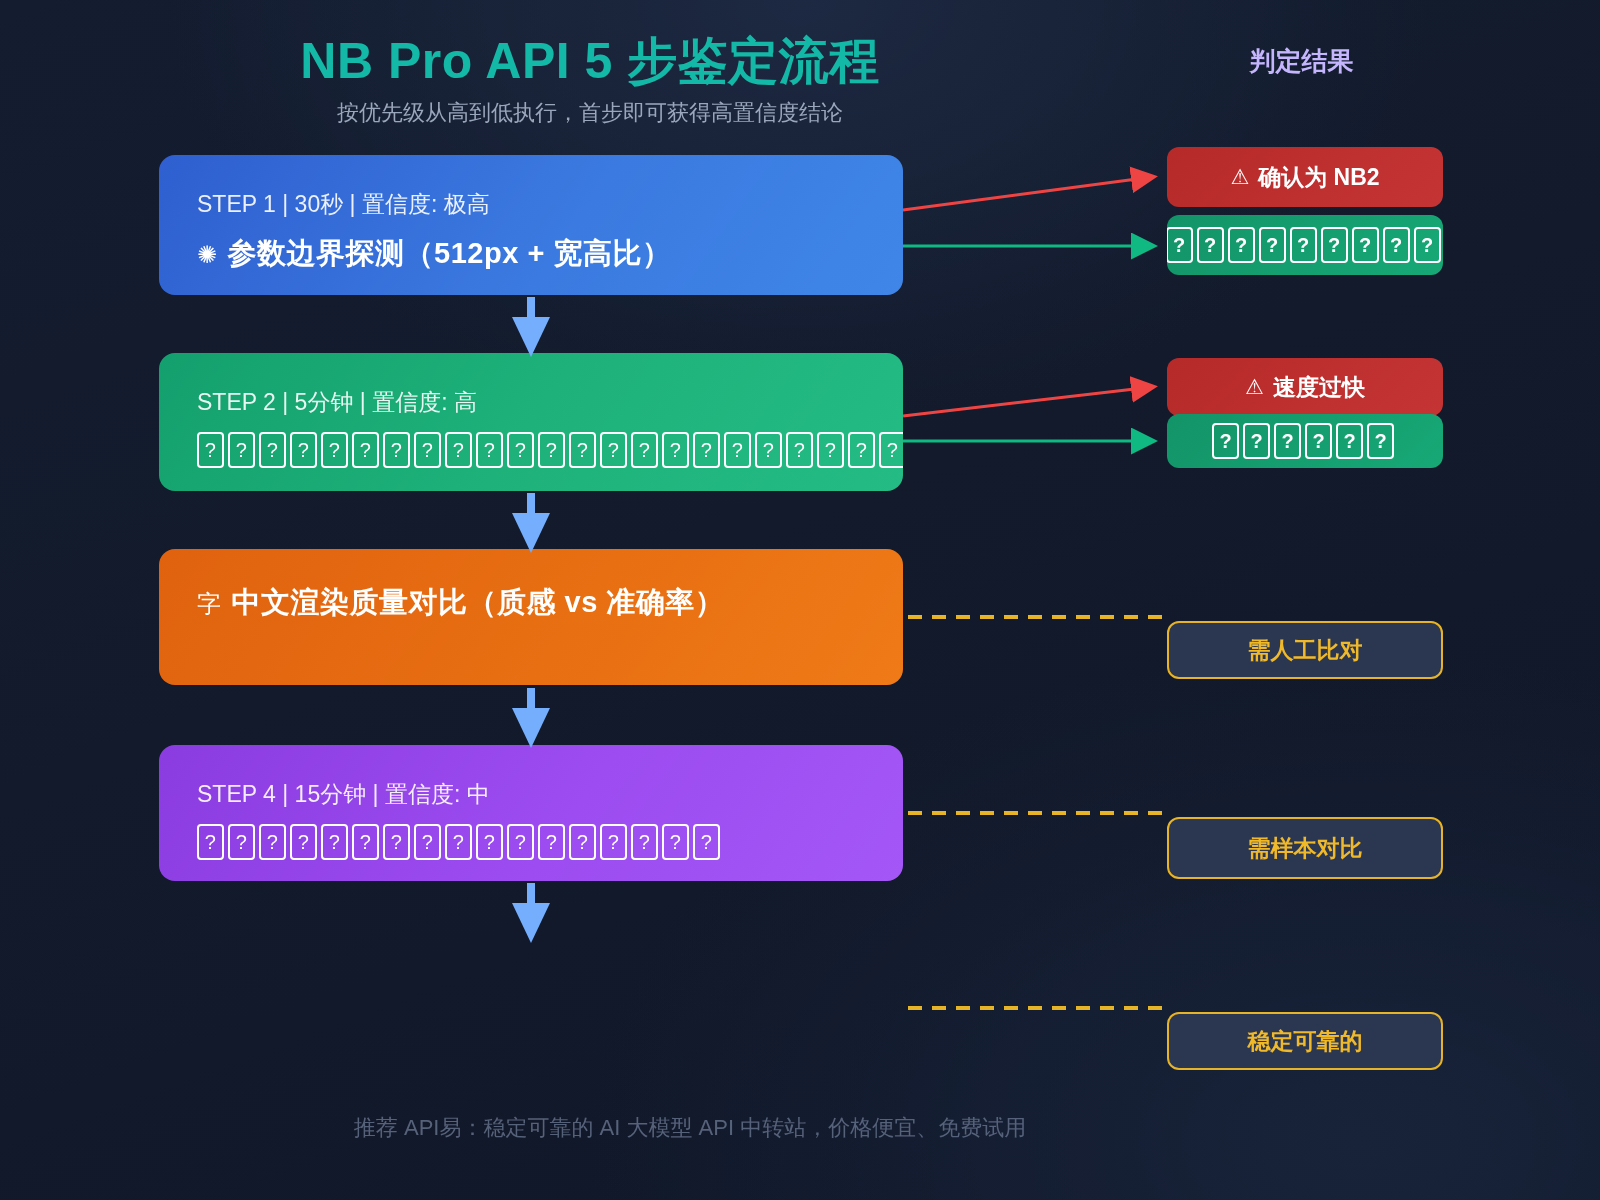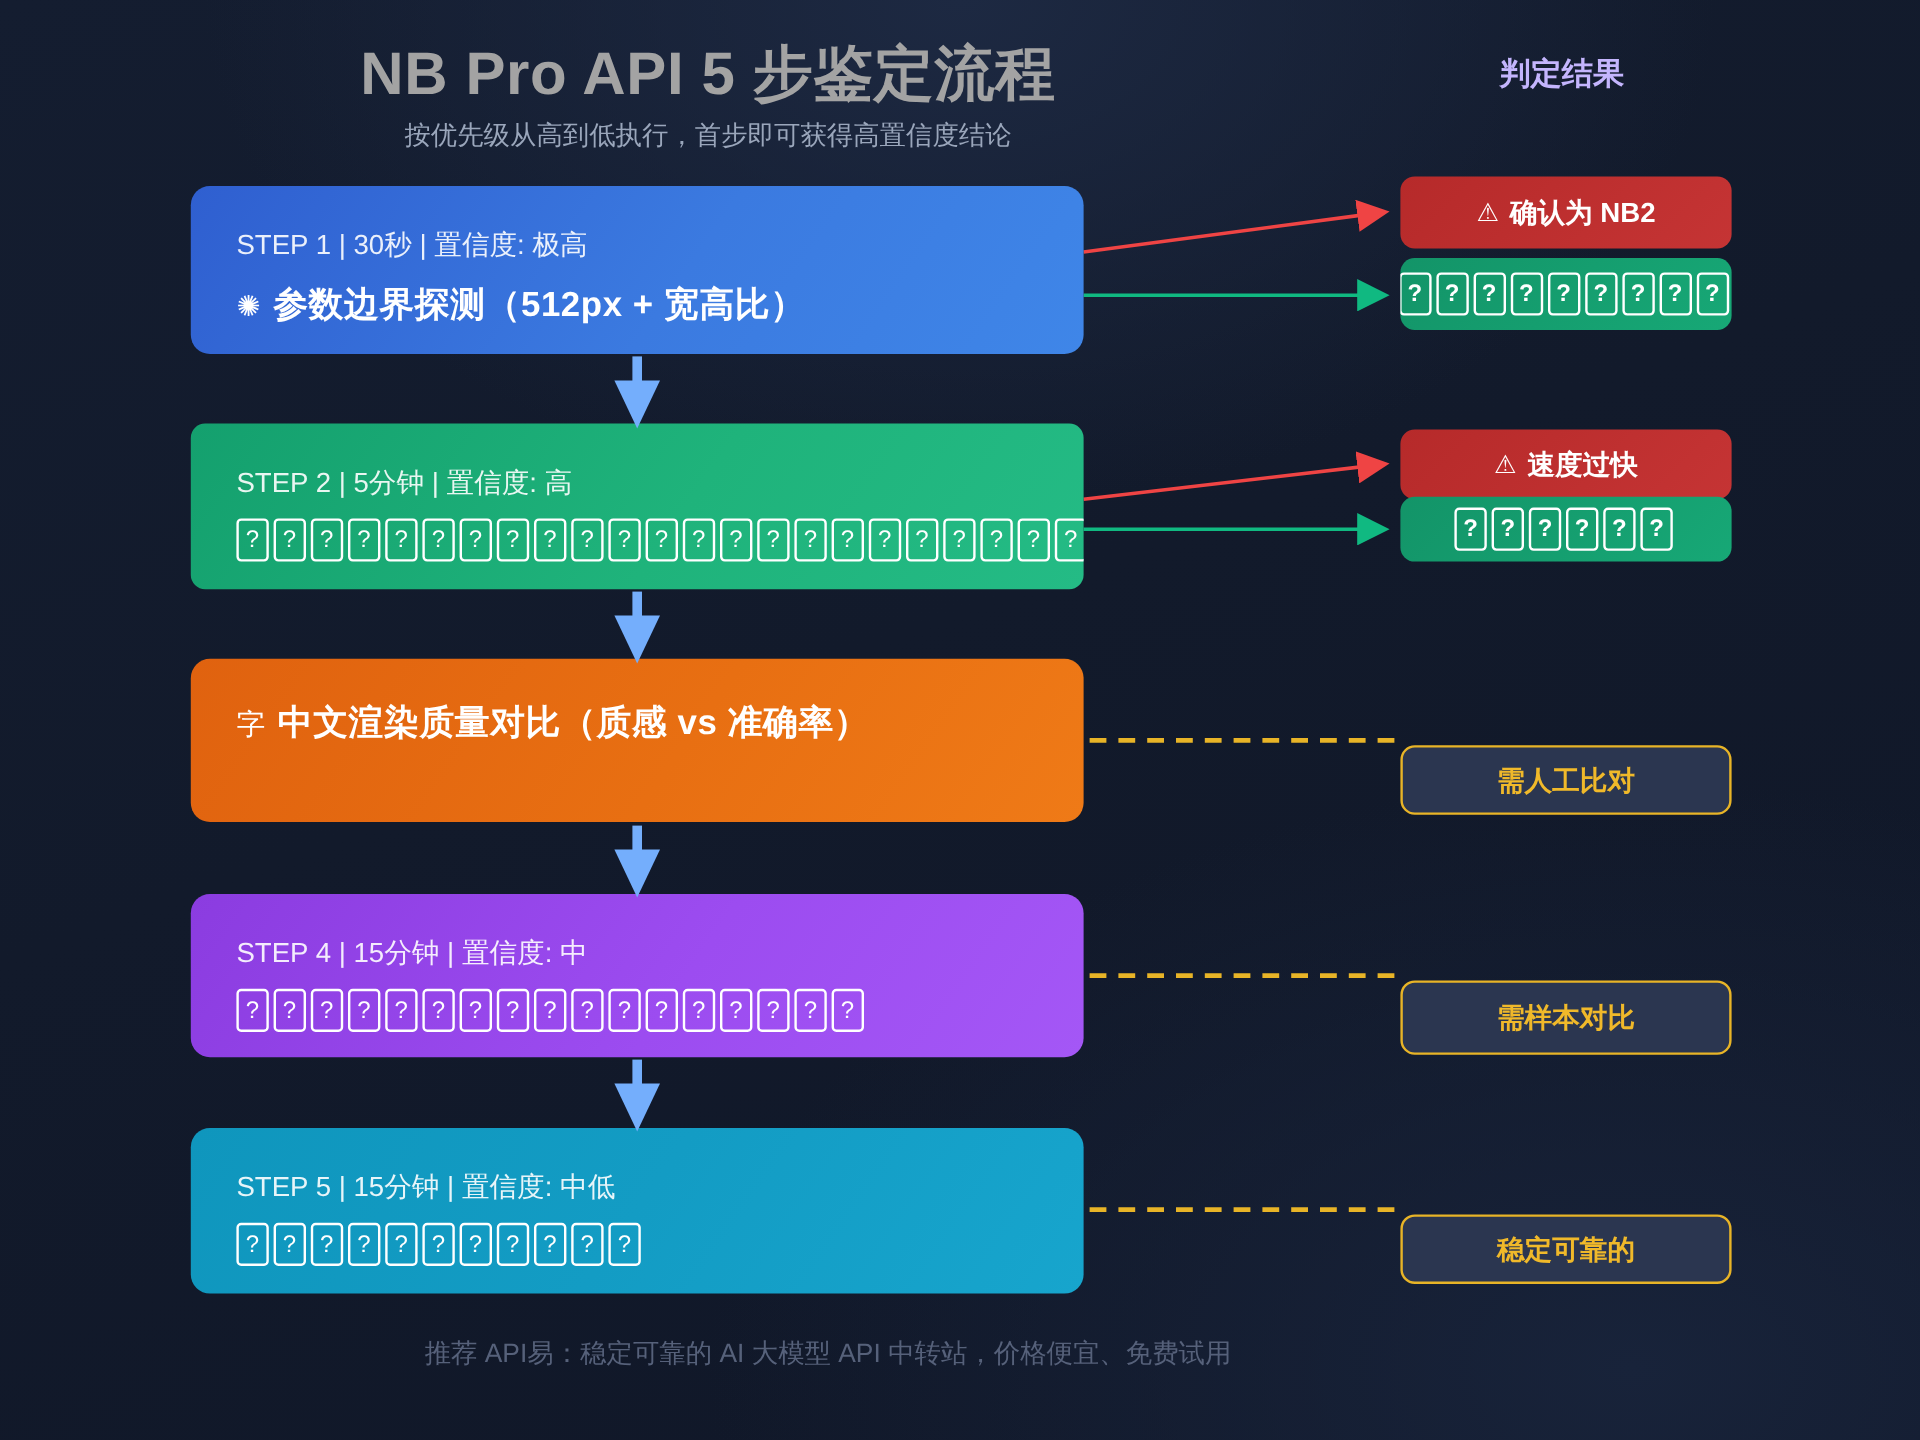--- a/index.html
+++ b/index.html
@@ -30,21 +30,21 @@
   
   .title {
     position: absolute;
     left: 0;
     top: 28px;
     width: 1180px;
     text-align: center;
     font-size: 50px;
     font-weight: bold;
     letter-spacing: 0.5px;
-    color: #a3a3a3;
+    color: #14b8a6;
   }
 
   .subtitle {
     position: absolute;
     left: 0;
     top: 98px;
     width: 1180px;
     text-align: center;
     font-size: 22px;
     color: #9aa6bb;
@@ -82,21 +82,21 @@
     font-size: 29px;
     font-weight: bold;
     color: #ffffff;
     white-space: nowrap;
     letter-spacing: 0.5px;
   }
 
   .step-title.tofu { font-weight: normal; }
 
   .s1 { top: 155px;  height: 140px; background: linear-gradient(125deg, #2f5fd0 0%, #3b7ae0 55%, #3f86e8 100%); }
-  .s2 { top: 353px;  height: 138px; background: linear-gradient(125deg, #14a06e 0%, #1fb37b 55%, #24bb85 100%); border-radius: 12px; }
+  .s2 { top: 353px;  height: 138px; background: linear-gradient(125deg, #14a06e 0%, #1fb37b 55%, #24bb85 100%); }
   .s3 { top: 549px;  height: 136px; background: linear-gradient(125deg, #e0620f 0%, #e86f12 55%, #ef7a17 100%); }
   .s4 { top: 745px;  height: 136px; background: linear-gradient(125deg, #8b3ce0 0%, #9c4cf0 55%, #a457f6 100%); }
   .s5 { top: 940px;  height: 138px; background: linear-gradient(125deg, #0f96bd 0%, #139cc4 50%, #17a5cd 100%); }
 
   
   .tofu-row { display: inline-block; white-space: nowrap; line-height: 1; }
   .tofu-box {
     display: inline-block;
     width: 27px;
     height: 36px;
@@ -249,24 +249,20 @@
     <div class="step-title">
       <span class="gear-icon">字</span><span>中文渲染质量对比（质感 vs 准确率）</span>
     </div>
   </div>
 
   <div class="step s4">
     <div class="step-meta">STEP 4 | 15分钟 | 置信度: 中</div>
     <div class="step-title tofu"><span class="tofu-row"><span class="tofu-box"></span><span class="tofu-box"></span><span class="tofu-box"></span><span class="tofu-box"></span><span class="tofu-box"></span><span class="tofu-box"></span><span class="tofu-box"></span><span class="tofu-box"></span><span class="tofu-box"></span><span class="tofu-box"></span><span class="tofu-box"></span><span class="tofu-box"></span><span class="tofu-box"></span><span class="tofu-box"></span><span class="tofu-box"></span><span class="tofu-box"></span><span class="tofu-box"></span></span></div>
   </div>
 
-  <div class="step s5">
-    <div class="step-meta">STEP 5 | 15分钟 | 置信度: 中低</div>
-    <div class="step-title tofu"><span class="tofu-row"><span class="tofu-box"></span><span class="tofu-box"></span><span class="tofu-box"></span><span class="tofu-box"></span><span class="tofu-box"></span><span class="tofu-box"></span><span class="tofu-box"></span><span class="tofu-box"></span><span class="tofu-box"></span><span class="tofu-box"></span><span class="tofu-box"></span></span></div>
-  </div>
 
   <div class="down-arrow da1">
     <div class="stem"></div>
     <div class="head"></div>
   </div>
   <div class="down-arrow da2">
     <div class="stem"></div>
     <div class="head"></div>
   </div>
   <div class="down-arrow da3">

